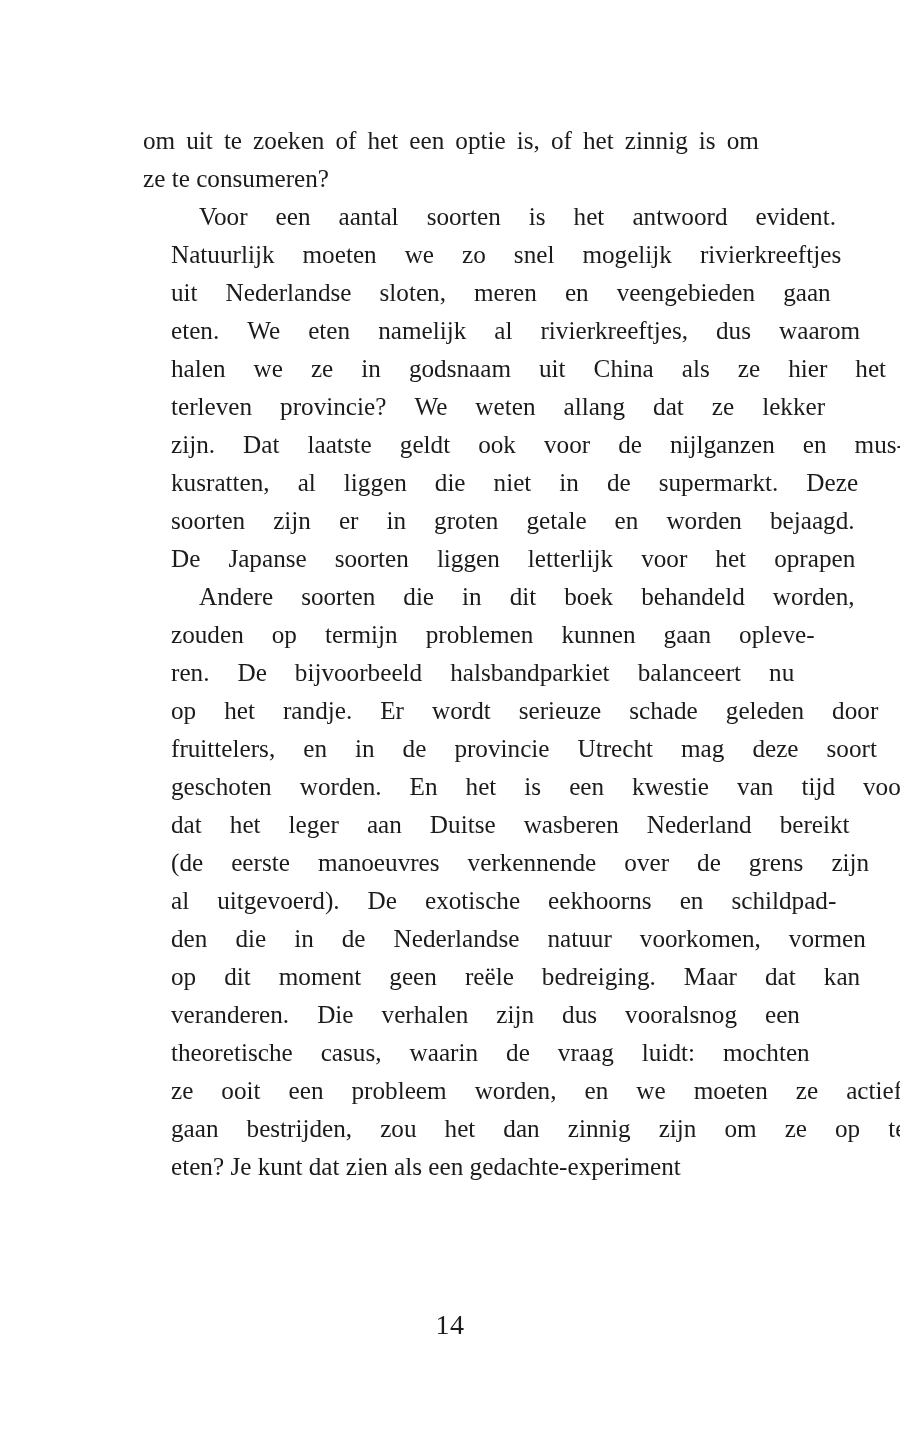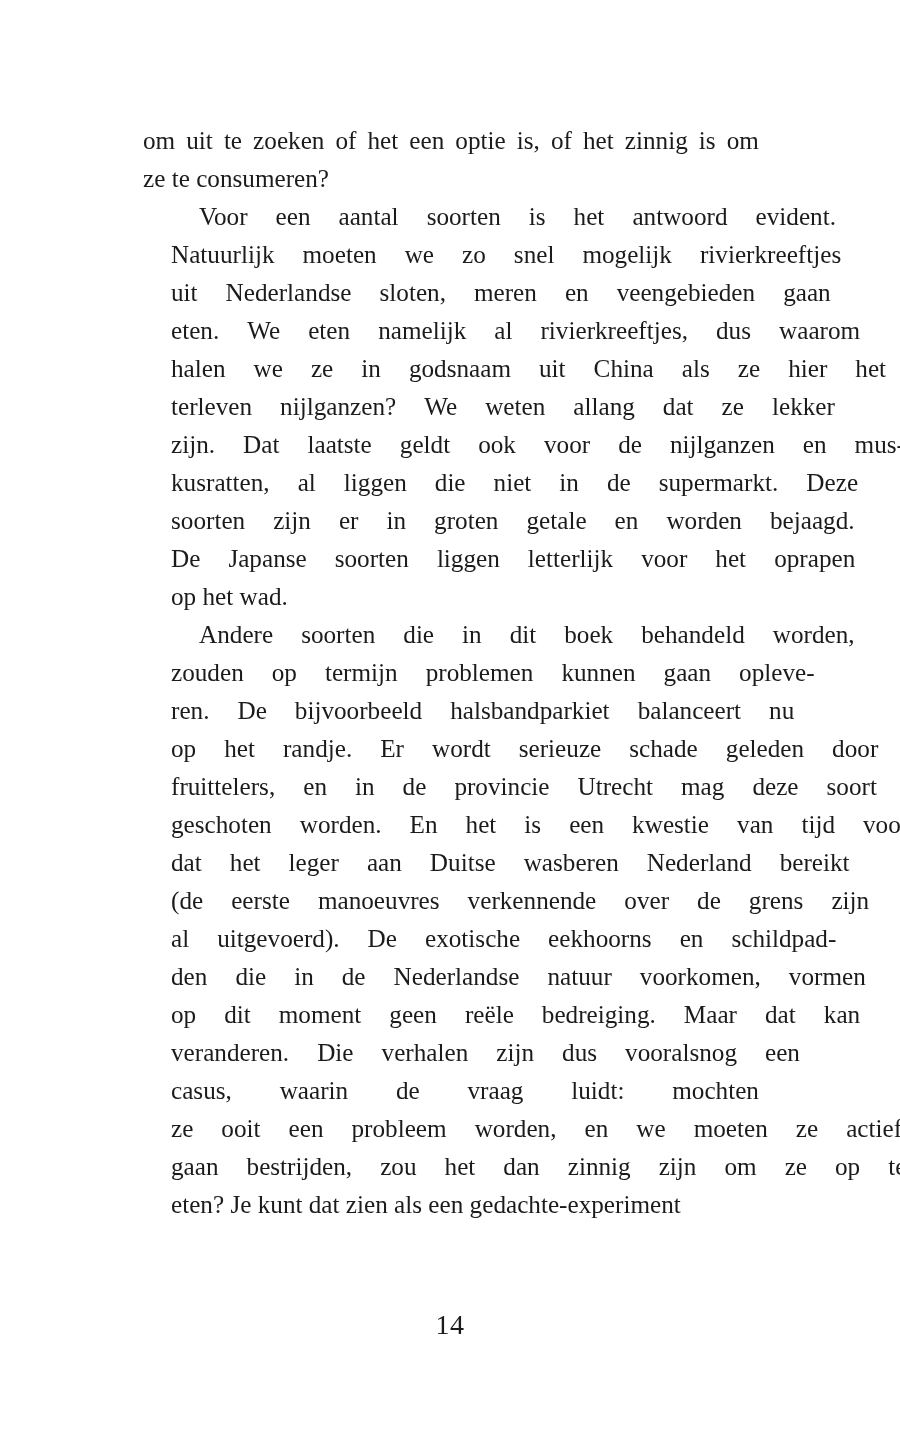--- a/index.html
+++ b/index.html
@@ -156,21 +156,21 @@
           <span>uit</span>
           <span>China</span>
           <span>als</span>
           <span>ze</span>
           <span>hier</span>
           <span>het</span>
           <span>wa-</span>
         </div>
         <div class="jline">
           <span>terleven</span>
-          <span>nijlganzen?</span>
+          <span>provincie?</span>
           <span>We</span>
           <span>weten</span>
           <span>allang</span>
           <span>dat</span>
           <span>ze</span>
           <span>lekker</span>
         </div>
         <div class="jline">
           <span>zijn.</span>
           <span>Dat</span>
@@ -207,23 +207,20 @@
         </div>
         <div class="jline">
           <span>De</span>
           <span>Japanse</span>
           <span>soorten</span>
           <span>liggen</span>
           <span>letterlijk</span>
           <span>voor</span>
           <span>het</span>
           <span>oprapen</span>
-        </div>
-        <div class="jline ragged">
-          <span>op het wad.</span>
         </div>
       </div>
       <div class="para indent">
         <div class="jline indented">
           <span>Andere</span>
           <span>soorten</span>
           <span>die</span>
           <span>in</span>
           <span>dit</span>
           <span>boek</span>
@@ -334,20 +331,21 @@
         <div class="jline">
           <span>veranderen.</span>
           <span>Die</span>
           <span>verhalen</span>
           <span>zijn</span>
           <span>dus</span>
           <span>vooralsnog</span>
           <span>een</span>
         </div>
         <div class="jline">
+          <span>theoretische</span>
           <span>casus,</span>
           <span>waarin</span>
           <span>de</span>
           <span>vraag</span>
           <span>luidt:</span>
           <span>mochten</span>
         </div>
         <div class="jline">
           <span>ze</span>
           <span>ooit</span>

